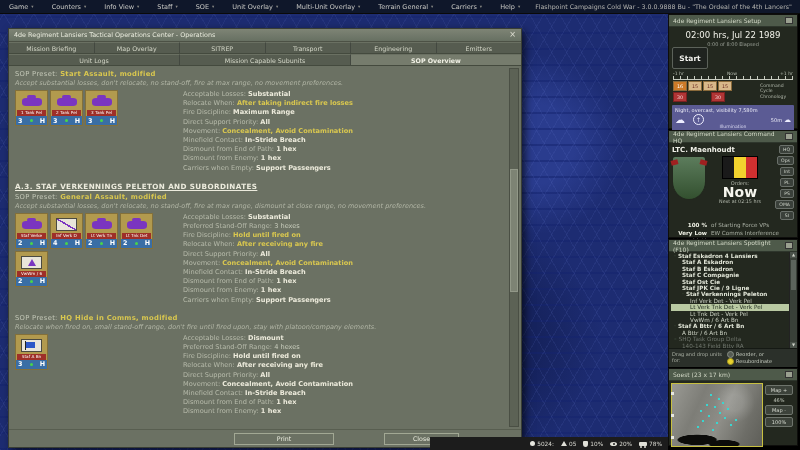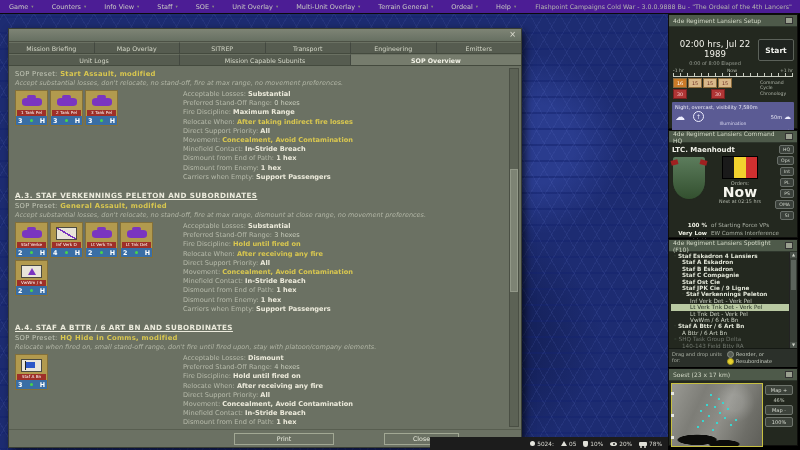--- a/index.html
+++ b/index.html
@@ -1,19 +1,19 @@
 <!DOCTYPE html>
 <html><head>
 <meta charset="utf-8">
 <style>
   html,body{margin:0;padding:0;}
   body{width:800px;height:450px;position:relative;overflow:hidden;background:#000;
        font-family:"DejaVu Sans",sans-serif;-webkit-font-smoothing:antialiased;}
   
-  .menubar{position:absolute;top:0;left:0;width:800px;height:13px;background:#4c1d95;
+  .menubar{position:absolute;top:0;left:0;width:800px;height:13px;background:#0f172a;
            display:flex;align-items:center;z-index:60;border-bottom:1px solid #0a0a0a;}
   .menu-items{display:flex;align-items:center;height:100%;}
   .menu-item{padding:0 9px;font-size:6.5px;color:#c8c8c4;display:flex;align-items:center;gap:3px;cursor:default;}
   .menu-item .caret{font-size:4.5px;color:#8a8a86;}
   .app-title{margin-left:auto;padding-right:8px;font-size:6.3px;color:#b4b4b0;white-space:nowrap;}
   
   .map{position:absolute;left:0;top:13px;width:668px;height:437px;background:#1d2c72;
        background-image:
          repeating-linear-gradient(60deg, rgba(110,130,220,.10) 0 1px, transparent 1px 13px),
          repeating-linear-gradient(-60deg, rgba(110,130,220,.10) 0 1px, transparent 1px 13px),
@@ -73,21 +73,21 @@
   .btn.print{left:225px;width:100px;}
   .btn.close{right:62px;width:75px;}
   .grip{position:absolute;right:2px;bottom:2px;width:8px;height:8px;
         background:repeating-linear-gradient(135deg,#8b917f 0 1px,transparent 1px 3px);}
   
   .panel{position:absolute;left:668px;width:130px;background:#23281f;border:1px solid #0e0e0c;box-sizing:border-box;z-index:50;}
   .panel-header{height:11px;background:#4e5a4a;display:flex;align-items:center;padding:0 4px;
                 font-size:6px;color:#d2d8c6;border-bottom:1px solid #2e362c;}
   .hdr-icon{margin-left:auto;width:6px;height:5px;background:#9aa090;border:1px solid #333;}
   
-  .setup-row1{display:flex;padding:12px 3px 1px 3px;}
+  .setup-row1{display:flex;padding:3px 3px 1px 3px;flex-direction:column;}
   .clock-col{flex:1;text-align:center;}
   .clock-time{font-size:8.6px;color:#f2f2ea;}
   .clock-elapsed{font-size:5px;color:#9aa096;margin-top:1px;}
   .start-btn{width:36px;height:22px;background:#1f231f;border:1px solid #5c625a;border-radius:2px;
              color:#f2f2ee;font-size:7.5px;font-weight:bold;font-family:"DejaVu Sans",sans-serif;}
   .timeline{padding:1px 4px 0 4px;}
   .tl-labels{display:flex;justify-content:space-between;font-size:4.6px;color:#b8beb2;}
   .tl-ruler{height:3px;border-bottom:1px solid #c8ccc0;
             background:repeating-linear-gradient(90deg,#c8ccc0 0 1px,transparent 1px 7px);}
   .chrono{display:flex;margin-top:1px;}
@@ -211,35 +211,36 @@
       </div>
       <div class="menu-item">
         <span>Multi-Unit Overlay</span>
         <span class="caret">▾</span>
       </div>
       <div class="menu-item">
         <span>Terrain General</span>
         <span class="caret">▾</span>
       </div>
       <div class="menu-item">
-        <span>Ordeal</span>
+        <span>Carriers</span>
         <span class="caret">▾</span>
       </div>
       <div class="menu-item">
         <span>Help</span>
         <span class="caret">▾</span>
       </div>
     </div>
   <div class="app-title">Flashpoint Campaigns Cold War - 3.0.0.9888 Bu - "The Ordeal of the 4th Lancers"</div>
 </div>
 
 <div class="map"></div>
 
 <div class="dialog">
   <div class="dlg-title">
+    <span>4de Regiment Lansiers Tactical Operations Center - Operations</span>
     <span class="dlg-close">×</span>
   </div>
   <div class="tabrow">
       <div class="tab">Mission Briefing</div>
       <div class="tab">Map Overlay</div>
       <div class="tab">SITREP</div>
       <div class="tab">Transport</div>
       <div class="tab">Engineering</div>
       <div class="tab">Emitters</div>
     </div>
@@ -284,23 +285,22 @@
                 <div class="cname">3 Tank Pel</div>
                 <div class="cband">
                   <span>3</span>
                   <span class="dot"></span>
                   <span>H</span>
                 </div>
               </div>
             </div>
             <div class="details">
               <div class="detail-line"><span>Acceptable Losses: </span><span class="dv bold">Substantial</span></div>
-              <div class="detail-line"><span>Preferred Stand-Off Range: </span><span class="dv plain">0 hexes</span></div>
+              <div class="detail-line"><span>Relocate When: </span><span class="dv yellow">After taking indirect fire losses</span></div>
               <div class="detail-line"><span>Fire Discipline: </span><span class="dv bold">Maximum Range</span></div>
-              <div class="detail-line"><span>Relocate When: </span><span class="dv yellow">After taking indirect fire losses</span></div>
               <div class="detail-line"><span>Direct Support Priority: </span><span class="dv bold">All</span></div>
               <div class="detail-line"><span>Movement: </span><span class="dv yellow">Concealment, Avoid Contamination</span></div>
               <div class="detail-line"><span>Minefield Contact: </span><span class="dv bold">In-Stride Breach</span></div>
               <div class="detail-line"><span>Dismount from End of Path: </span><span class="dv bold">1 hex</span></div>
               <div class="detail-line"><span>Dismount from Enemy: </span><span class="dv bold">1 hex</span></div>
               <div class="detail-line"><span>Carriers when Empty: </span><span class="dv bold">Support Passengers</span></div>
             </div>
           </div>
         </div>
         <div class="section">
@@ -375,21 +375,20 @@
               <div class="detail-line"><span>Direct Support Priority: </span><span class="dv bold">All</span></div>
               <div class="detail-line"><span>Movement: </span><span class="dv yellow">Concealment, Avoid Contamination</span></div>
               <div class="detail-line"><span>Minefield Contact: </span><span class="dv bold">In-Stride Breach</span></div>
               <div class="detail-line"><span>Dismount from End of Path: </span><span class="dv bold">1 hex</span></div>
               <div class="detail-line"><span>Dismount from Enemy: </span><span class="dv bold">1 hex</span></div>
               <div class="detail-line"><span>Carriers when Empty: </span><span class="dv bold">Support Passengers</span></div>
             </div>
           </div>
         </div>
         <div class="section">
-          <div class="sec-heading">A.4. STAF A BTTR / 6 ART BN AND SUBORDINATES</div>
           <div class="preset-line"><span>SOP Preset: </span><span class="pv">HQ Hide in Comms, modified</span></div>
           <div class="desc">Relocate when fired on, small stand-off range, don't fire until fired upon, stay with platoon/company elements.</div>
           <div class="sec-body">
             <div class="counters">
               <div class="counter">
                 <div class="cicon">
                   <div class="icon-hq"></div>
                 </div>
                 <div class="cname">Staf A Bn</div>
                 <div class="cband">

